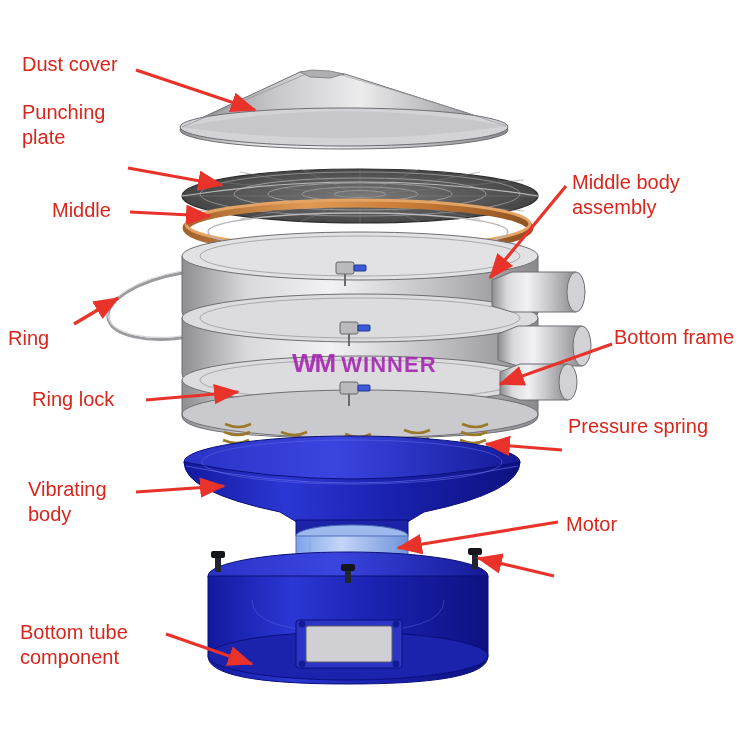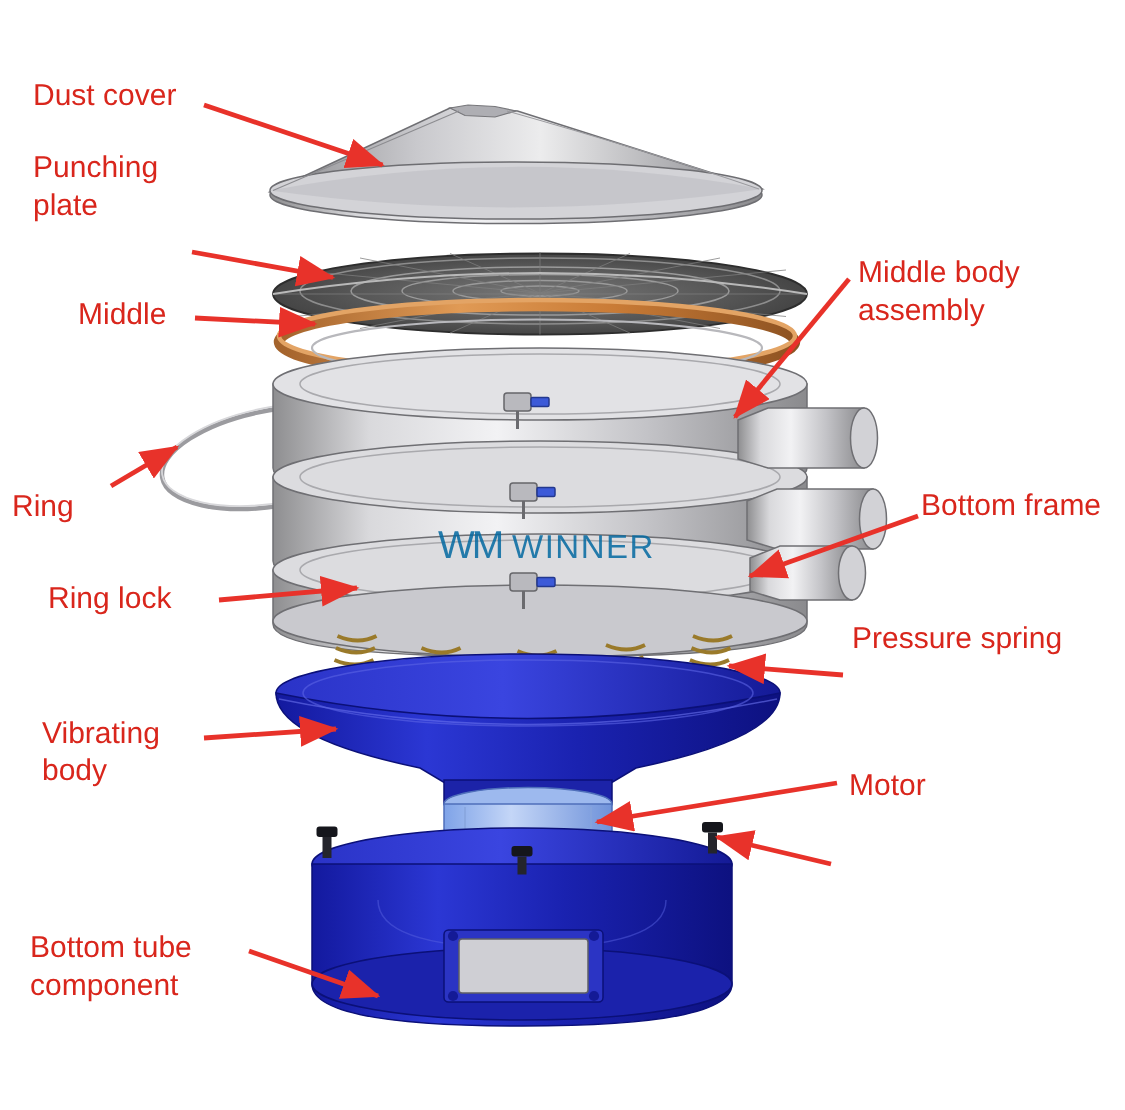--- a/index.html
+++ b/index.html
@@ -16,24 +16,24 @@
     position:absolute;
     color:#d9261c;
     font-weight:400;
     font-size:20px;
     line-height:25px;
     white-space:pre;
     font-family:"Liberation Sans", sans-serif;
   }
   .wm{
     position:absolute;
-    color:#0369a1;
+    color:#a21caf;
     opacity:.85;
     font-size:22px;
-    font-weight:400;
+    font-weight:700;
     letter-spacing:1px;
     font-family:"Liberation Sans", sans-serif;
   }
 </style>
 </head>
 <body>
 
 <div id="stage">
 
   <svg width="750" height="740" viewBox="0 0 750 740">

